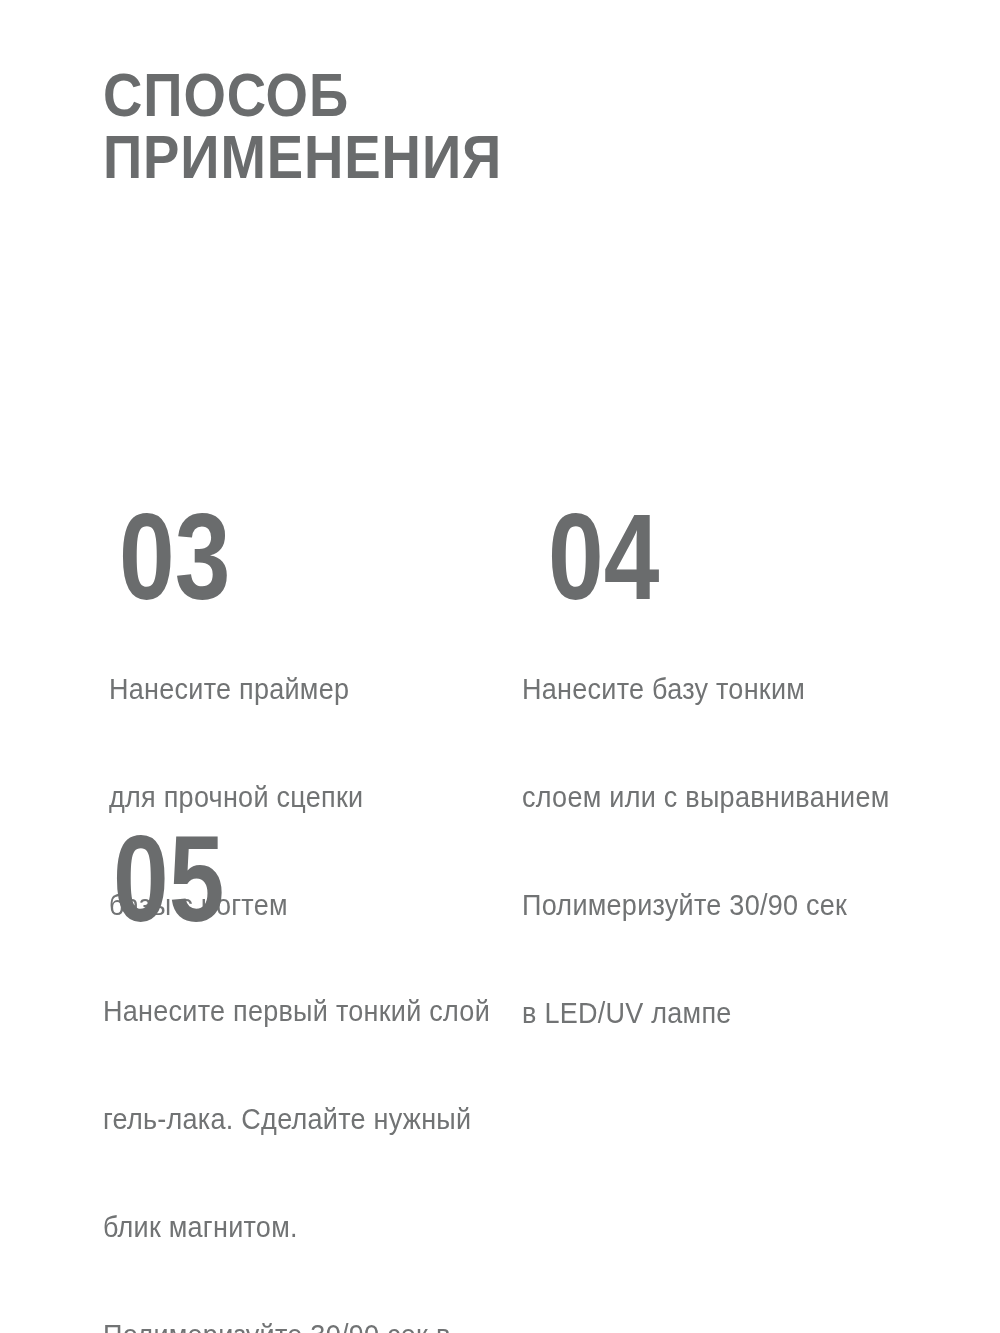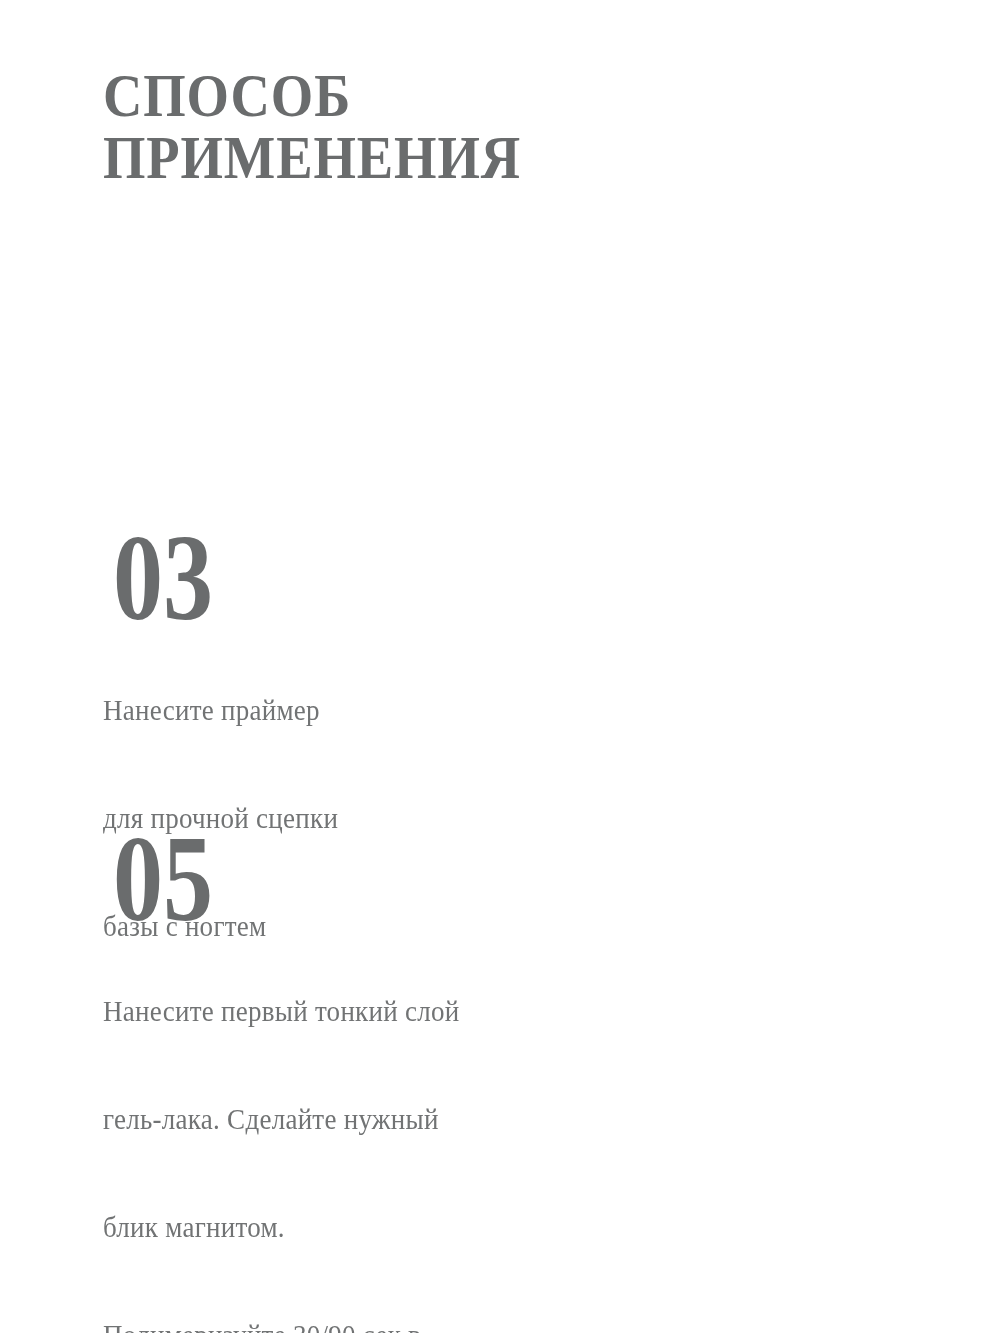--- a/index.html
+++ b/index.html
@@ -8,21 +8,21 @@
     --body: #717374;
   }
   * { margin: 0; padding: 0; box-sizing: border-box; }
   html, body { background: #fff; }
   .page {
     position: relative;
     width: 1000px;
     height: 1333px;
     background: var(--bg);
     overflow: hidden;
-    font-family: Liberation Serif, serif;
+    font-family: Liberation Sans, sans-serif;
   }
   .title {
     position: absolute;
     left: 103px;
     top: 64px;
     color: var(--heading);
     font-size: 62px;
     line-height: 62px;
     font-weight: 700;
     letter-spacing: 1px;
@@ -48,21 +48,21 @@
     transform-origin: 0 0;
     color: var(--body);
     font-size: 30px;
     line-height: 36px;
     letter-spacing: 0.3px;
     white-space: pre;
   }
   .col1 { left: 103px; }
   .col2 { left: 516px; }
   .row1 { top: 285px; }
-  .row2 { top: 534px; }
+  .row2 { top: 513px; margin-left: 6px; }
   .row3 { top: 835px; }
   .col1 .num { margin-left: 10px; }
   .col2 .num { margin-left: 26px; }
   .line { height: 36px; }
 </style>
 </head>
 <body>
 
 <div class="page">
 
@@ -72,20 +72,29 @@
 
   <div class="step col1 row2">
     <span class="num">03</span>
     <div class="lines">
       <div class="line">Нанесите праймер</div>
       <div class="line">для прочной сцепки</div>
       <div class="line">базы с ногтем</div>
     </div>
   </div>
 
+  <div class="step col2 row2">
+    <span class="num">04</span>
+    <div class="lines">
+      <div class="line">Нанесите базу тонким</div>
+      <div class="line">слоем или с выравниванием</div>
+      <div class="line">Полимеризуйте 30/90 сек</div>
+      <div class="line">в LED/UV лампе</div>
+    </div>
+  </div>
 
   <div class="step col1 row3">
     <span class="num">05</span>
     <div class="lines">
       <div class="line">Нанесите первый тонкий слой</div>
       <div class="line">гель-лака. Сделайте нужный</div>
       <div class="line">блик магнитом.</div>
       <div class="line">Полимеризуйте 30/90 сек в</div>
       
       

